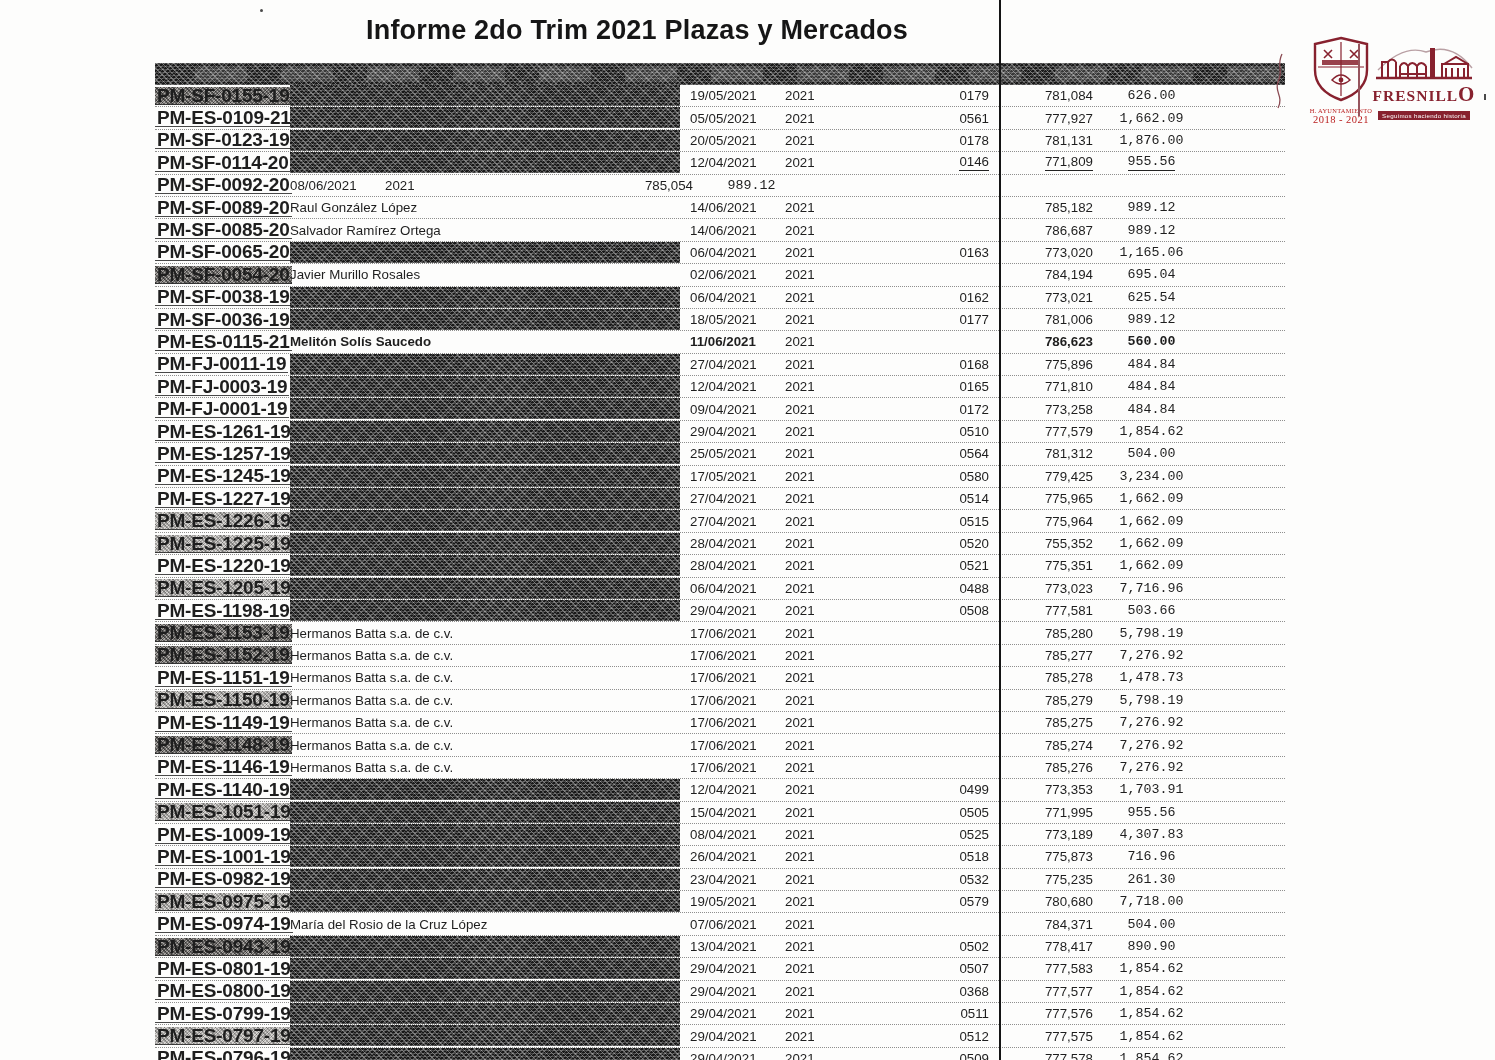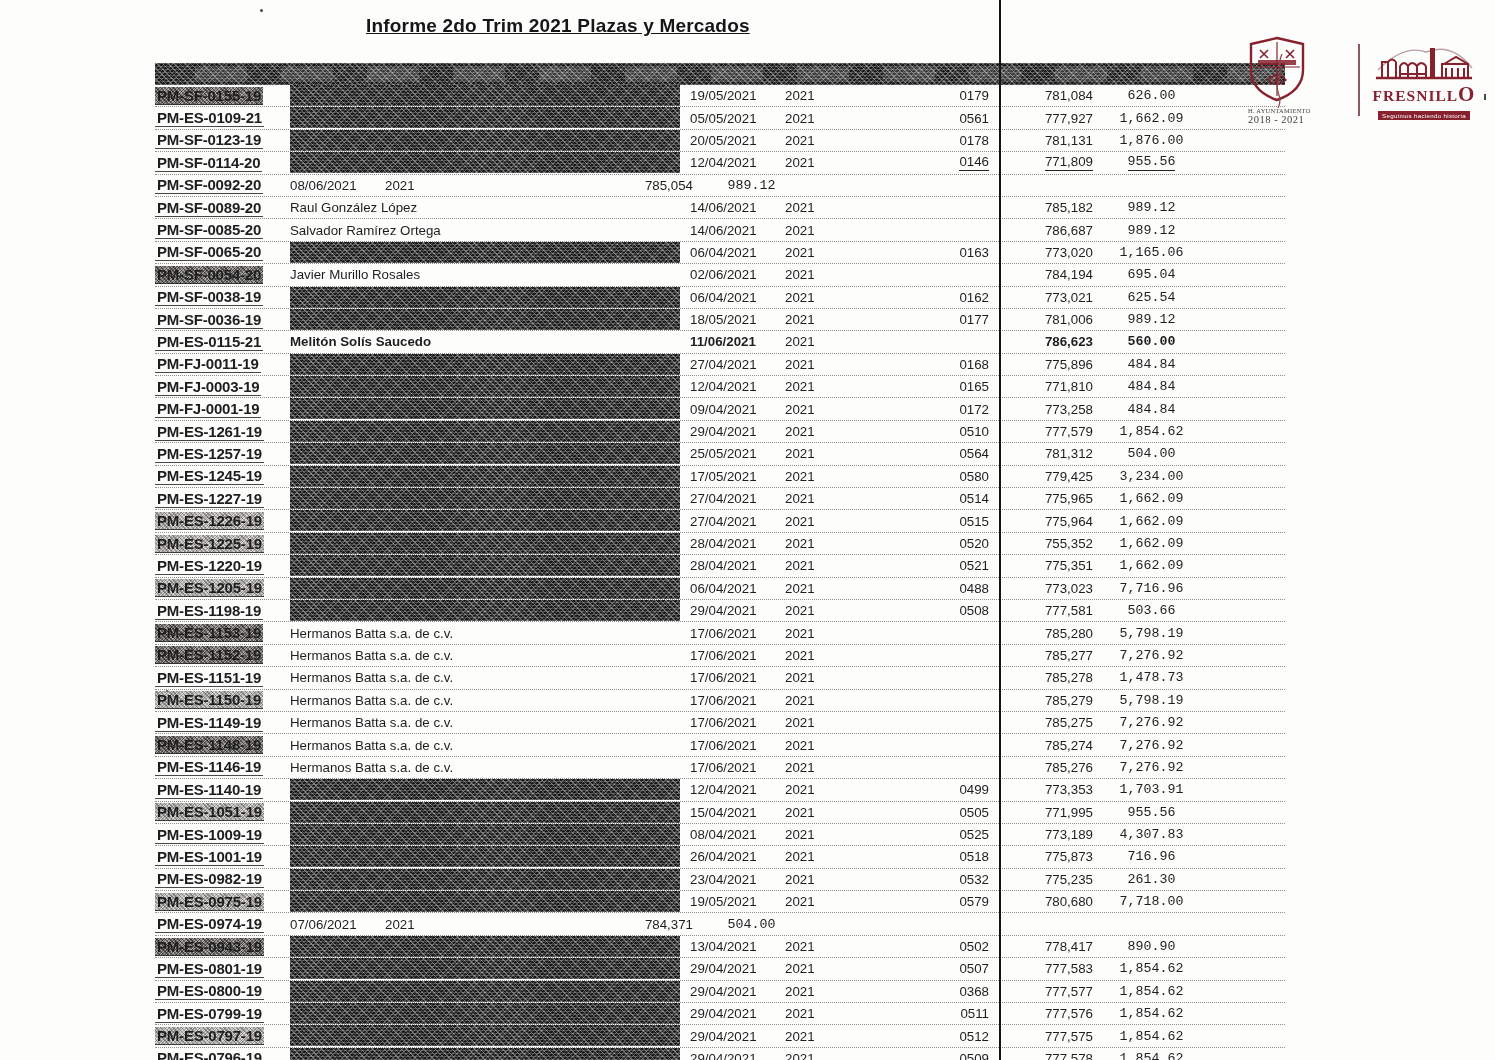--- a/index.html
+++ b/index.html
@@ -4,21 +4,21 @@
 <style>
   html,body{margin:0;padding:0;}
   body{
     width:1495px;height:1060px;position:relative;overflow:hidden;
     background:#fdfdfc;color:#1e1e1e;
     font-family:"Liberation Sans", sans-serif;
   }
   .abs{position:absolute;}
   
   .page-title{
-    left:366px;top:15px;font-size:19px;font-weight:bold;letter-spacing:.2px;color:#161616;text-decoration:underline;
+    left:366px;top:15px;font-size:27px;font-weight:bold;letter-spacing:.2px;color:#161616;
   }
   
   .noise{
     background-color:#181818;
     background-image:
       repeating-linear-gradient(45deg, rgba(255,255,255,.30) 0 1px, rgba(255,255,255,0) 1px 4px),
       repeating-linear-gradient(-45deg, rgba(255,255,255,.22) 0 1px, rgba(255,255,255,0) 1px 3px),
       repeating-linear-gradient(0deg, rgba(110,110,110,.55) 0 1px, rgba(0,0,0,0) 1px 3px);
   }
   .sp1{
@@ -39,35 +39,35 @@
     content:'';position:absolute;inset:4px 6px;
     background:repeating-linear-gradient(90deg, transparent 0 34px, rgba(255,255,255,.14) 34px 86px);
   }
   .rows-host{left:155px;top:85px;width:1130px;}
   .row{
     display:flex;height:21.4px;align-items:center;width:1130px;
     border-bottom:1px dotted rgba(105,105,105,.75);
     font-size:13.3px;white-space:nowrap;
   }
   .cell{height:100%;display:flex;align-items:center;box-sizing:border-box;}
-  .id-cell{width:135px;font-weight:bold;font-size:15px;letter-spacing:-.2px;}
+  .id-cell{width:135px;font-weight:bold;font-size:19px;letter-spacing:-.2px;}
   .id-text{border-bottom:1.4px solid rgba(40,40,40,.85);padding:0 2px;line-height:17px;}
   .name-cell{width:400px;position:relative;}
   .redact{position:absolute;left:0;top:0;width:390px;height:21px;}
   .date-cell{width:95px;}
   .year-cell{width:95px;justify-content:flex-start;}
   .folio-cell{width:115px;justify-content:flex-end;padding-right:6px;}
   .rec-cell{width:105px;justify-content:flex-end;padding-right:7px;}
   .amt-cell{width:110px;justify-content:center;padding-right:7px;font-family:Liberation Mono, monospace;}
   .b{font-weight:bold;}
   .ul{border-bottom:1.6px solid #222;line-height:16px;}
   
   .vrule{left:999px;top:0;width:2px;height:1060px;background:#141414;z-index:6;}
   
-  .crest{left:1248px;top:36px;width:66px;color:#404040;}
+  .crest{left:1308px;top:36px;width:66px;text-align:center;color:#b91c1c;}
   .crest-caption{font-size:6.4px;letter-spacing:.3px;font-family:"Liberation Serif",serif;margin-top:1px;}
   .crest-years{font-size:10.5px;font-family:"Liberation Serif",serif;letter-spacing:.5px;}
   .logo-divider{left:1358px;top:44px;width:1.5px;height:72px;background:#96545d;}
   .fresnillo{left:1372px;top:40px;width:104px;text-align:center;color:#87212e;}
   .wordmark{font-family:"Liberation Serif",serif;font-weight:bold;letter-spacing:1px;
     font-size:15.5px;line-height:16px;}
   .wordmark .bigO{font-size:21px;}
   .tagline{display:inline-block;background:#87212e;color:#fff;font-size:6.2px;
     padding:1px 4px;letter-spacing:.3px;margin-top:1px;}
   .squiggle{left:1272px;top:52px;}
@@ -926,20 +926,23 @@
       <div class="cell rec-cell">
         <span>780,680</span>
       </div>
       <div class="cell amt-cell">
         <span>7,718.00</span>
       </div>
     </div>
     <div class="row">
       <div class="cell id-cell">
         <span class="id-text">PM-ES-0974-19</span>
+      </div>
+      <div class="cell name-cell">
+        <span>María del Rosio de la Cruz López</span>
       </div>
       <div class="cell date-cell">
         <span>07/06/2021</span>
       </div>
       <div class="cell year-cell">
         <span>2021</span>
       </div>
       <div class="cell folio-cell">
         <span></span>
       </div>

